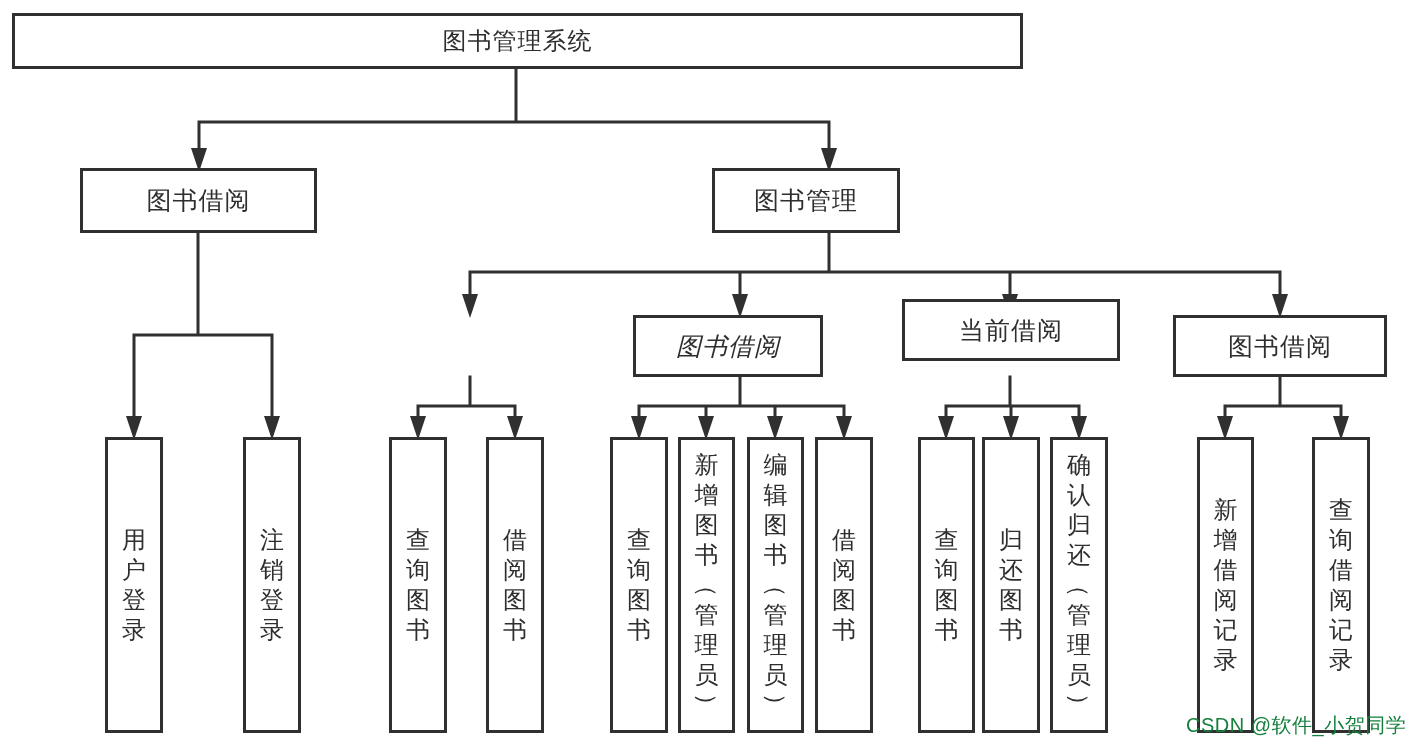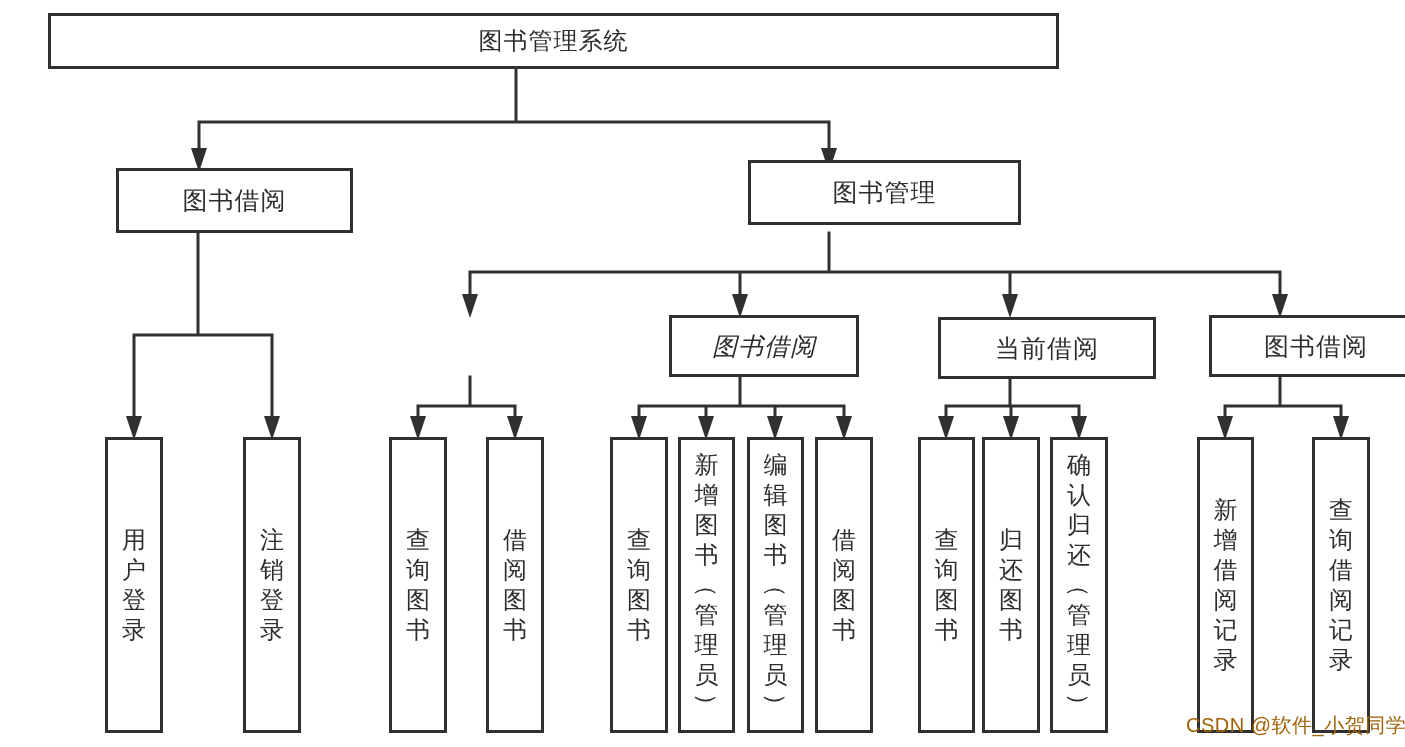--- a/index.html
+++ b/index.html
@@ -5,34 +5,34 @@
   html,body { margin:0; padding:0; background:#ffffff; }
   .canvas {
     position:relative; width:1405px; height:747px; background:#ffffff;
     font-family:"Liberation Sans","DejaVu Sans",sans-serif; color:#2e2e2e;
     overflow:hidden;
   }
   svg.connectors { position:absolute; left:0; top:0; width:1405px; height:747px; z-index:0; }
   .node {
     position:absolute; box-sizing:border-box; background:#ffffff;
     border:3px solid #303030; display:flex; align-items:center; justify-content:center;
-    z-index:1; letter-spacing:1px;margin-left:36px;
+    z-index:1; letter-spacing:1px;
   }
   .node.root  { font-size:24px; }
   .node.lvl   { font-size:25px; }
   .vnode {
     position:absolute; box-sizing:border-box; background:#ffffff;
     border:3px solid #303030; display:flex; flex-direction:column;
     align-items:center; justify-content:center; z-index:1; font-size:24px;
   }
   .vnode span { display:block; height:30px; line-height:30px; text-align:center; }
   .vnode span.rot { transform:rotate(90deg); }
   .watermark {
     position:absolute; left:1186px; top:712px; z-index:3;
-    font-size:20px; color:#a16207; letter-spacing:0.5px; white-space:nowrap;
+    font-size:20px; color:#15803d; letter-spacing:0.5px; white-space:nowrap;
   }
 </style>
 </head>
 <body>
 
 <div class="canvas">
 
   <svg class="connectors" viewBox="0 0 1405 747" xmlns="http://www.w3.org/2000/svg">
     <path fill="none" stroke="#303030" stroke-width="3" stroke-linecap="square" d="
       M516 69 V122 M199 122 H829 M199 122 V160 M829 122 V160
@@ -61,24 +61,24 @@
         <polygon points="1003,416 1019,416 1011,440"></polygon>
         <polygon points="1071,416 1087,416 1079,440"></polygon>
         <polygon points="1217,416 1233,416 1225,440"></polygon>
         <polygon points="1333,416 1349,416 1341,440"></polygon>
       </g>
   </svg>
 
   <div class="node root" style="left:12px; top:13px; width:1011px; height:56px;">图书管理系统</div>
 
   <div class="node lvl" style="left:80px; top:168px; width:237px; height:65px;">图书借阅</div>
-  <div class="node lvl" style="left:712px; top:160px; width:273px; height:65px;">图书管理</div>
+  <div class="node lvl" style="left:712px; top:168px; width:188px; height:65px;">图书管理</div>
 
   <div class="node lvl" style="left:633px; top:315px; width:190px; height:62px;font-style:italic;">图书借阅</div>
-  <div class="node lvl" style="left:902px; top:317px; width:218px; height:62px;">当前借阅</div>
+  <div class="node lvl" style="left:902px; top:299px; width:218px; height:62px;">当前借阅</div>
   <div class="node lvl" style="left:1173px; top:315px; width:214px; height:62px;">图书借阅</div>
 
   <div class="vnode" style="left:105px; top:437px; width:58px; height:296px;">
       <span>用</span>
       <span>户</span>
       <span>登</span>
       <span>录</span>
     </div>
   <div class="vnode" style="left:243px; top:437px; width:58px; height:296px;">
       <span>注</span>

